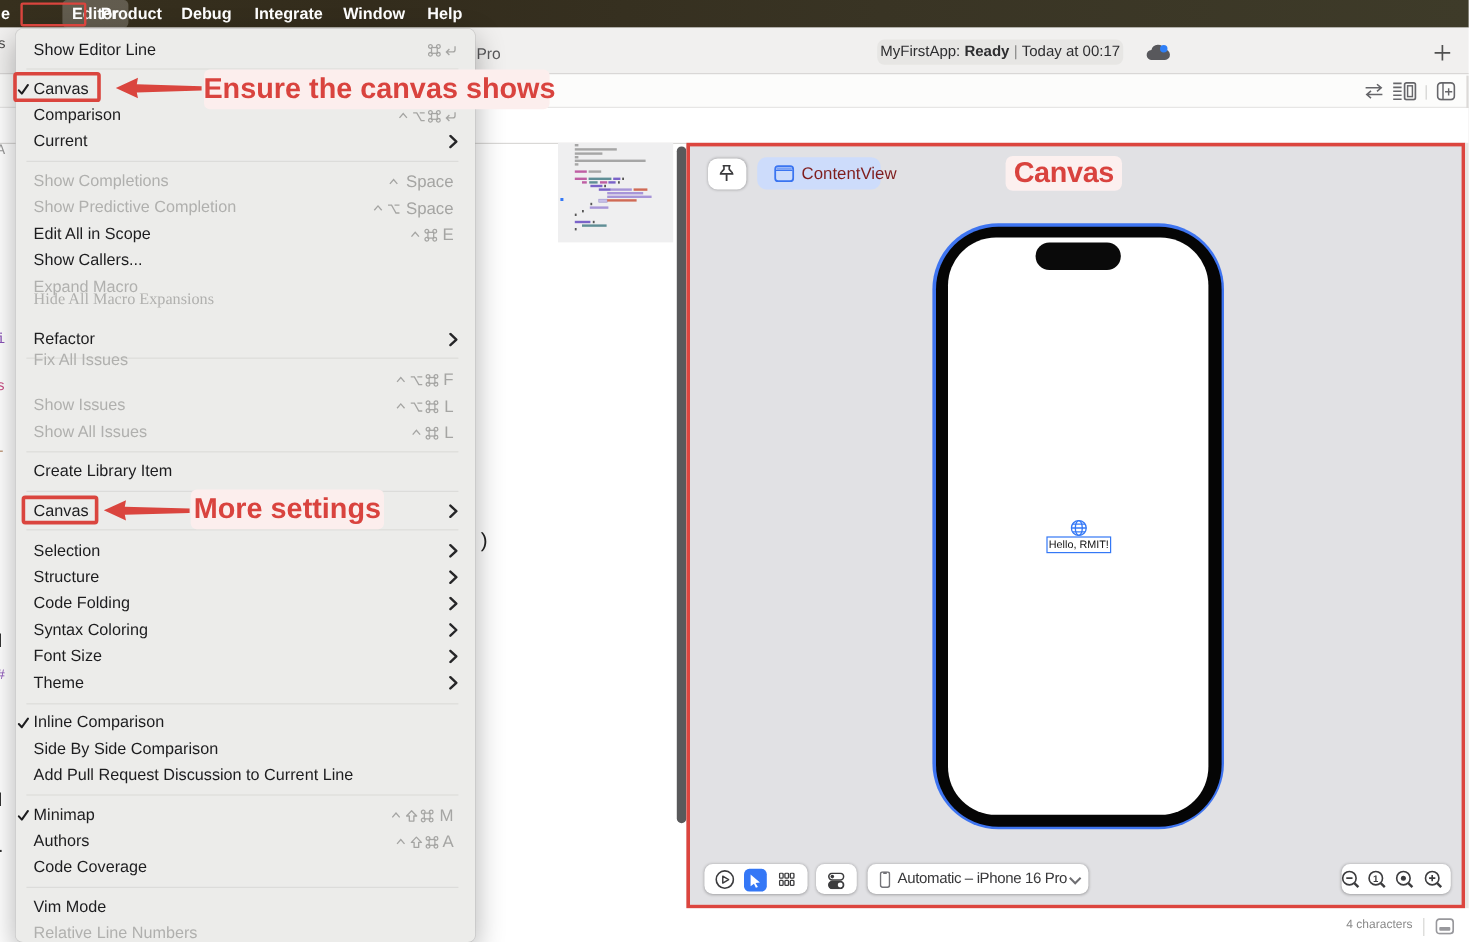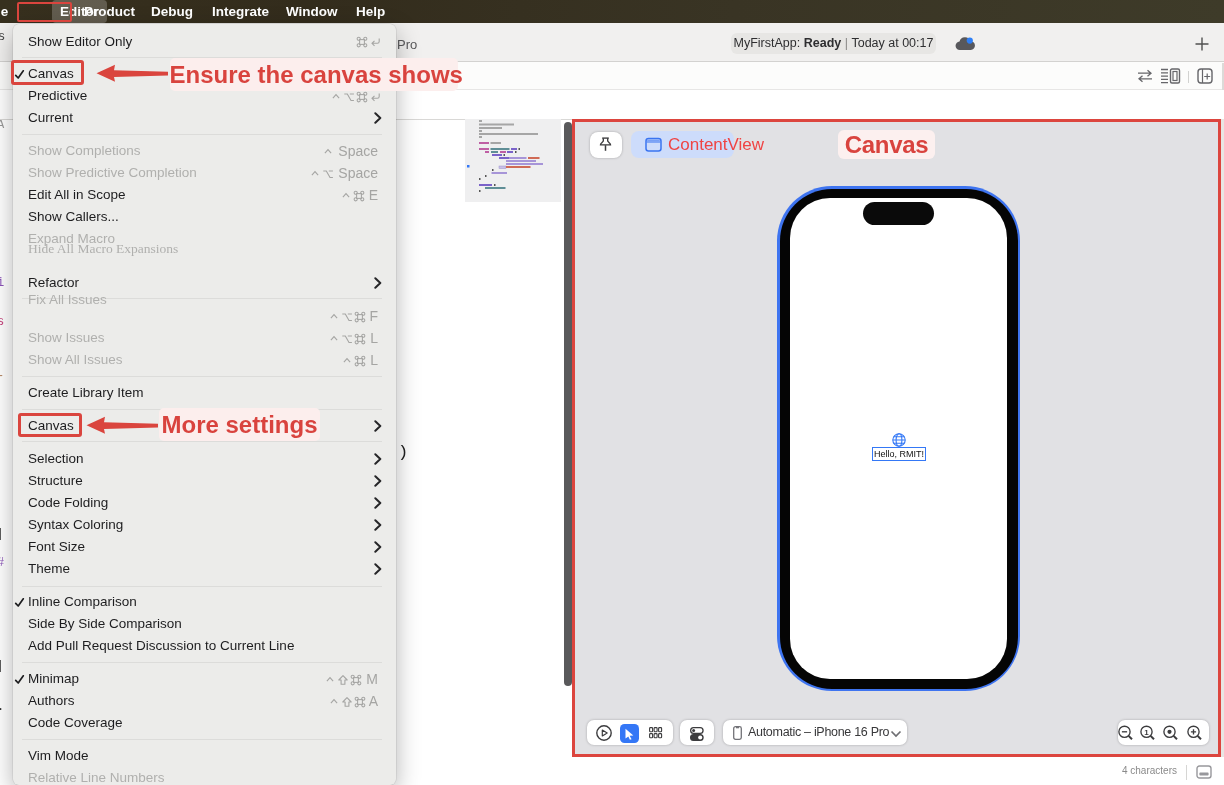--- a/index.html
+++ b/index.html
@@ -154,21 +154,21 @@
     <path d="M4.3 1.3 V4.1 L2.6 6 A2.6 2.6 0 0 0 1.5 7.9 H11.5 A2.6 2.6 0 0 0 10.4 6 L8.7 4.1 V1.3"></path>
     <path d="M6.5 8.2 V13.8" stroke-width="1.5"></path>
   </g>
 </svg>
 <div class="abs" id="cvbtn"></div>
 <svg class="abs" style="left:645px;top:137px;" width="17" height="15" viewBox="0 0 17 15">
   <rect x="1" y="1.5" width="15" height="12.5" rx="2.5" fill="none" stroke="#3a74f1" stroke-width="1.5"></rect>
   <path d="M1.6 5 H15.4" stroke="#3a74f1" stroke-width="1"></path>
   <rect x="2.2" y="2.5" width="12.6" height="2" fill="#78a0f5"></rect>
 </svg>
-<span class="abs" style="left:668px;top:131px;height:27px;line-height:27px;font-size:17px;color:#ef4444;">ContentView</span>
+<span class="abs" style="left:668px;top:131px;height:27px;line-height:27px;font-size:14px;color:#7f1d1d;">ContentView</span>
 <div class="abs" id="cvlabel">Canvas</div>
 <div class="abs" id="phone">
     <div id="phoneblack"></div>
     <div id="phonescreen"></div>
   </div>
 <div class="abs" id="island"></div>
 <svg class="abs" style="left:892px;top:433px;" width="14" height="14" viewBox="0 0 14 14">
   <g stroke="#3478f6" fill="none" stroke-width="1.1">
     <circle cx="7" cy="7" r="6.2"></circle>
     <ellipse cx="7" cy="7" rx="2.9" ry="6.2"></ellipse>
@@ -259,31 +259,31 @@
       <path d="M2.9 7.2 L6 3.6 L9.1 7.2"></path>
     </g>
     <g id="g-chk" fill="none" stroke="#1d1d1f" stroke-width="1.7" stroke-linecap="round" stroke-linejoin="round">
       <path d="M1.7 6.3 L4.2 9 L9.3 1.8"></path>
     </g>
     <g id="g-ch" fill="none" stroke="#262628" stroke-width="2" stroke-linecap="round" stroke-linejoin="round">
       <path d="M1.3 1.3 L6.3 6 L1.3 10.7"></path>
     </g>
   </defs>
 </svg>
-<div class="mi" style="top:30.5px;">Show Editor Only</div>
+<div class="mi" style="top:30.5px;">Show Editor Line</div>
 <svg class="abs" style="left:356px;top:35.5px;" width="25" height="12">
     <use href="#g-cmd"></use>
     <use href="#g-ret" x="13"></use>
   </svg>
 <div class="msep" style="top:57px;"></div>
 <svg class="abs" style="left:13.5px;top:68.5px;" width="11" height="11">
     <use href="#g-chk"></use>
   </svg>
 <div class="mi" style="top:63px;">Canvas</div>
-<div class="mi" style="top:85px;">Predictive</div>
+<div class="mi" style="top:85px;">Comparison</div>
 <svg class="abs" style="left:330px;top:90.5px;" width="51" height="12">
     <use href="#g-ctl"></use>
     <use href="#g-opt" x="13"></use>
     <use href="#g-cmd" x="26"></use>
     <use href="#g-ret" x="39"></use>
   </svg>
 <div class="mi" style="top:107px;">Current</div>
 <svg class="abs" style="left:373.5px;top:112px;" width="8" height="12">
     <use href="#g-ch"></use>
   </svg>

